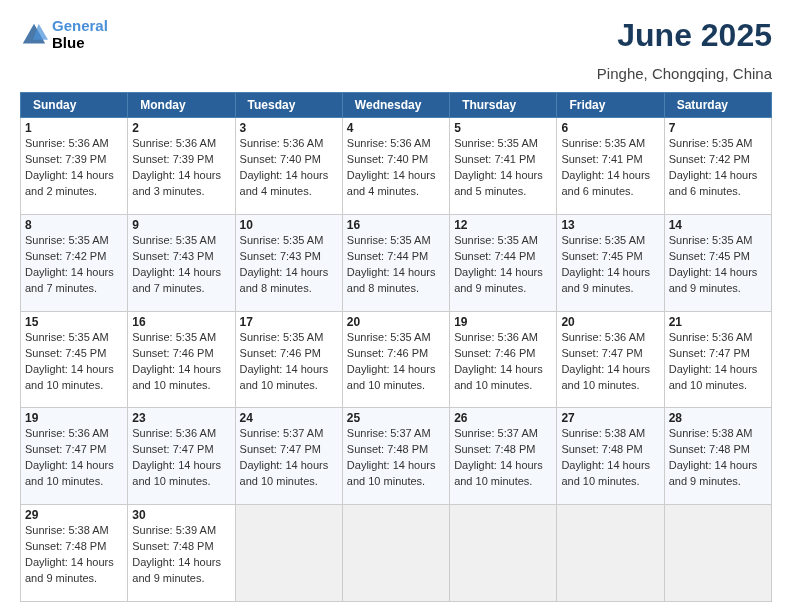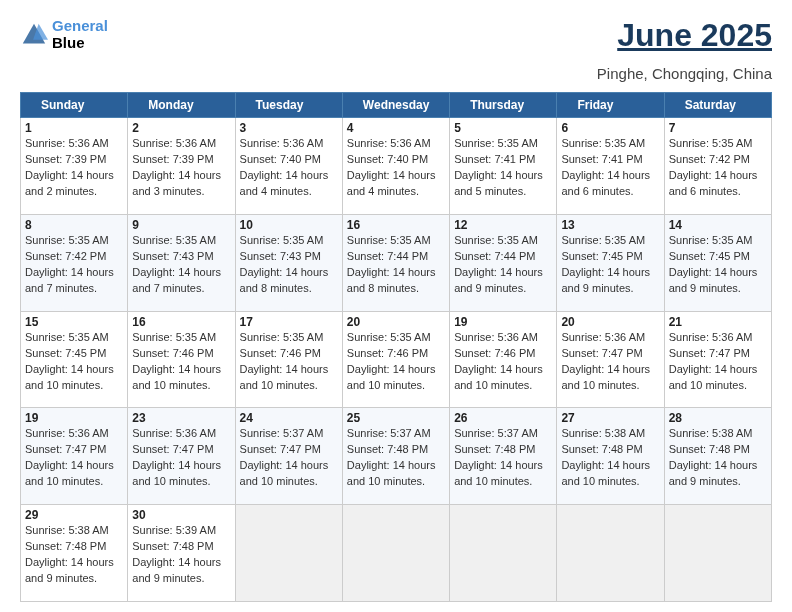--- a/index.html
+++ b/index.html
@@ -42,40 +42,39 @@
       height: 28px;
     }
     .title-block {
       text-align: right;
     }
     .main-title {
       font-size: 32px;
       font-weight: bold;
       color: #1a3a5c;
       line-height: 1.1;
-      text-decoration: underline;
     }
     .subtitle {
       font-size: 15px;
       color: #444;
       margin-top: 12px;
     }
     .calendar {
       flex: 1;
       border: 1px solid #ccc;
       border-collapse: collapse;
       width: 100%;
       table-layout: fixed;
     }
     .calendar th {
       background: #2a6099;
       color: #fff;
       font-size: 12px;
       font-weight: bold;
-      padding: 5px 20px;
+      padding: 5px 12px;
       text-align: left;
       border: 1px solid #4a80b0;
     }
     .calendar td {
       border: 1px solid #ccc;
       vertical-align: top;
       padding: 3px 4px;
       font-size: 9.5px;
       color: #333;
       height: 88px;

